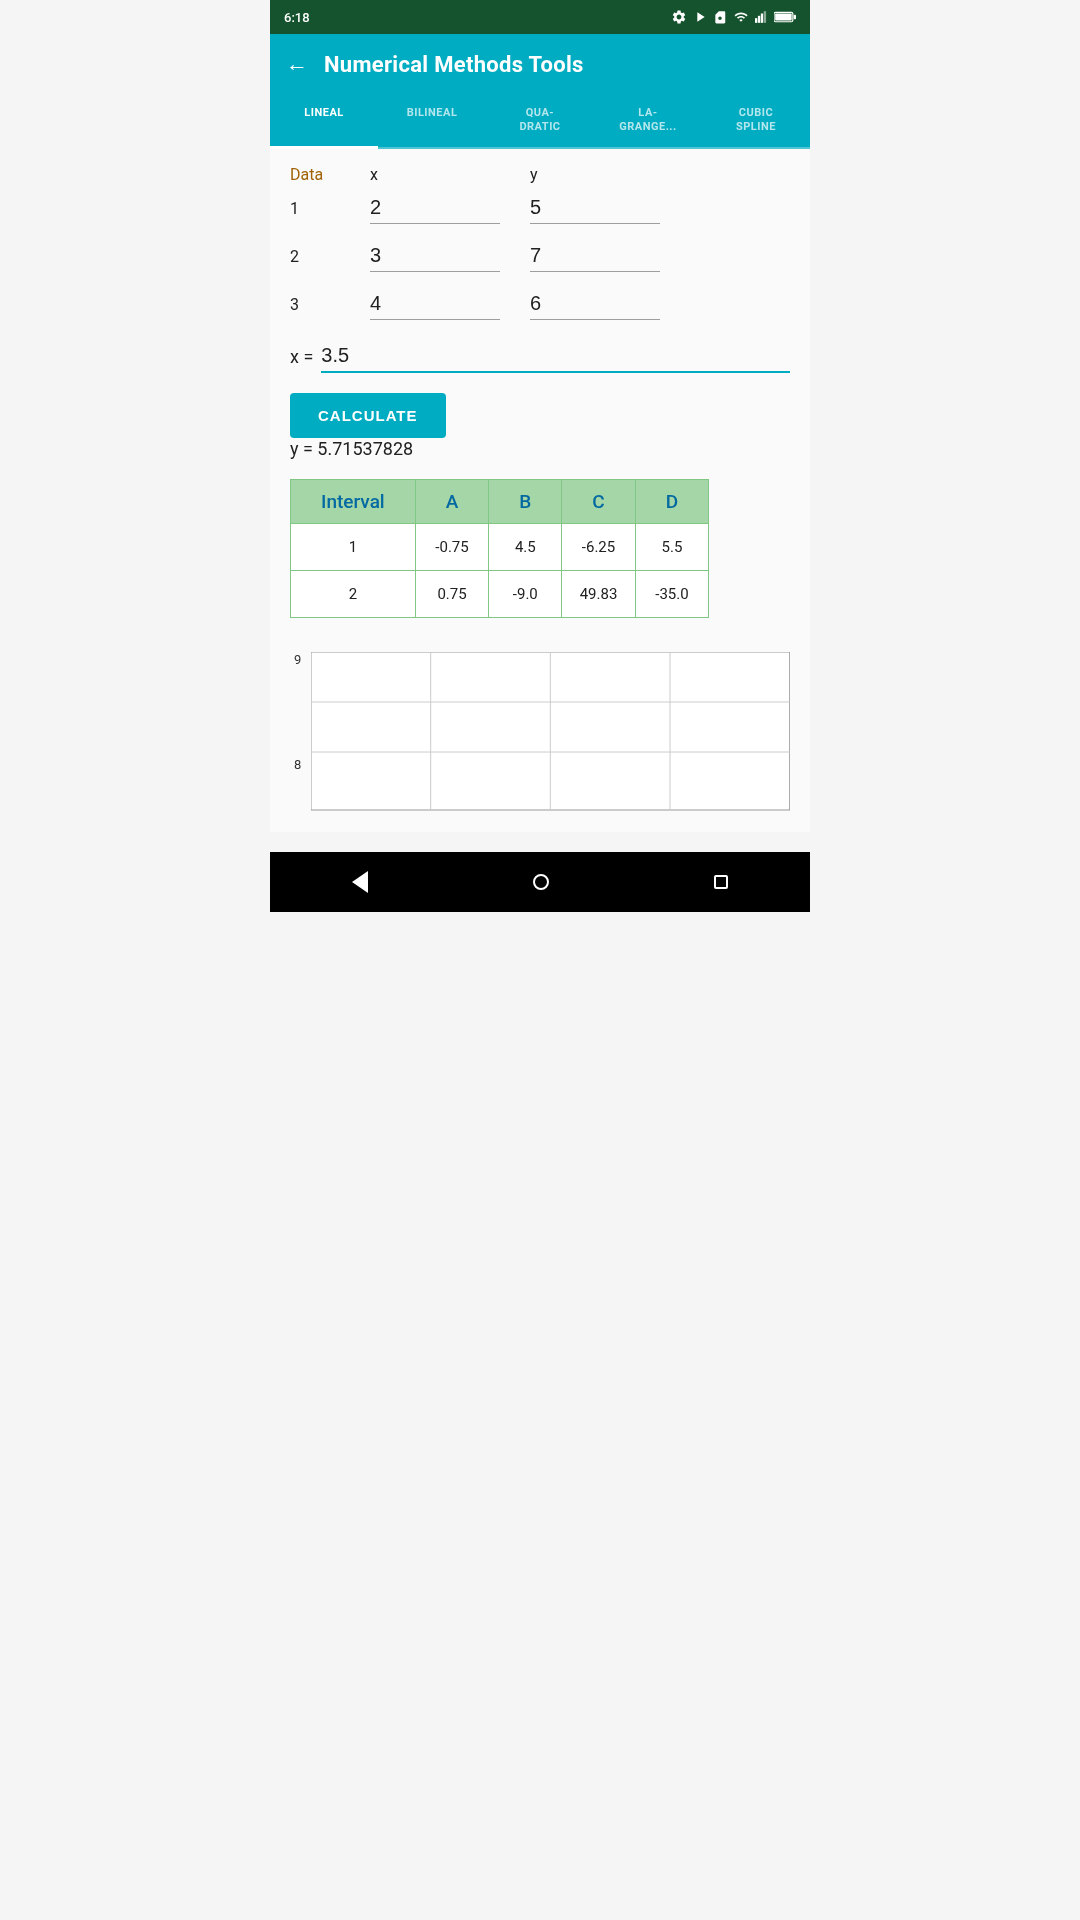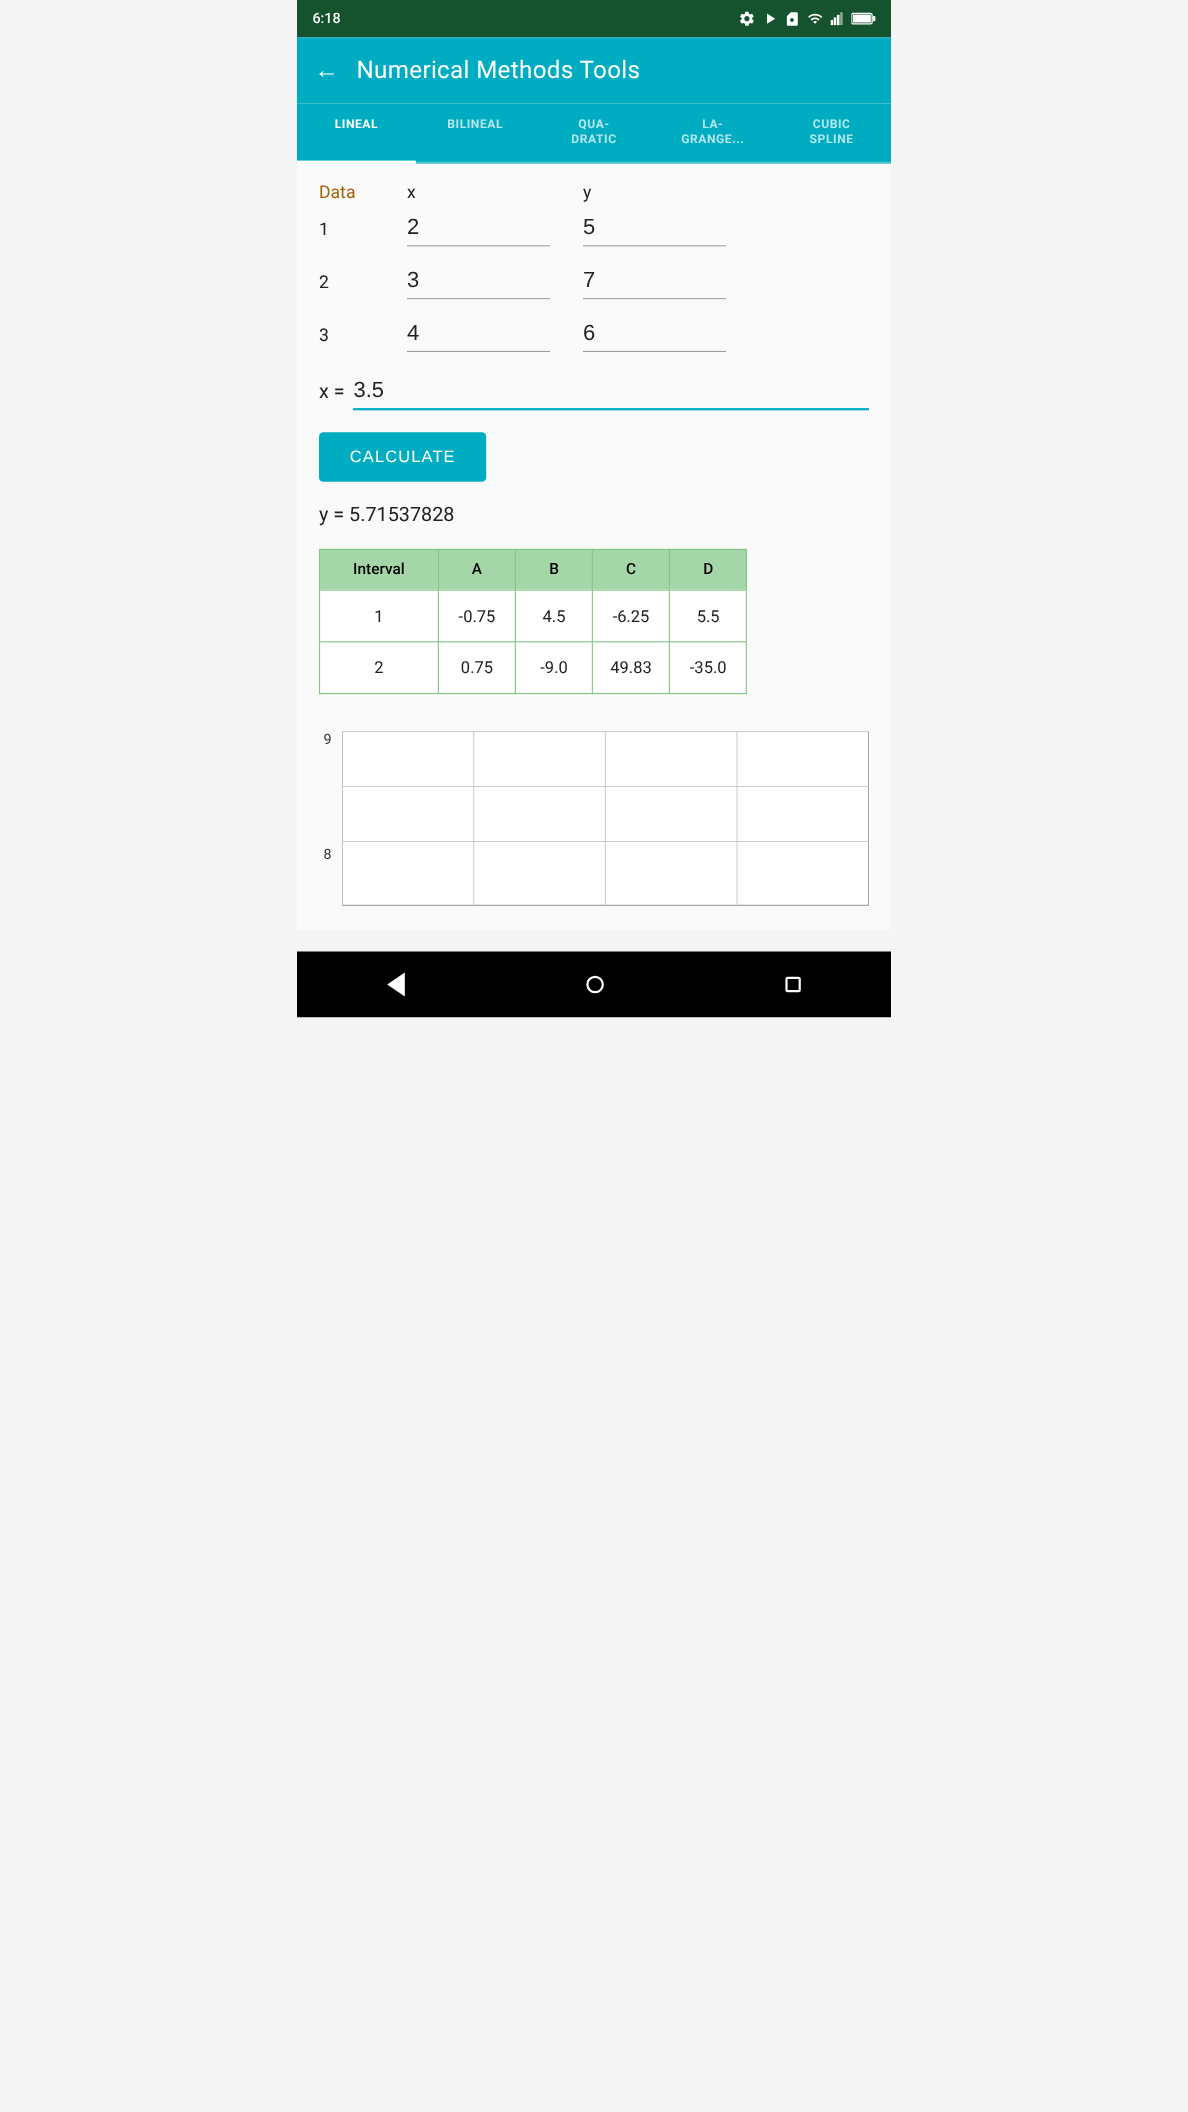--- a/index.html
+++ b/index.html
@@ -51,21 +51,21 @@
     }
 
     .back-arrow {
       font-size: 22px;
       margin-right: 16px;
       cursor: pointer;
     }
 
     .app-title {
       font-size: 22px;
-      font-weight: 400;
+      font-weight: 700;
       letter-spacing: 0.3px;
     }
 
     
     .tab-bar {
       background: #00acc1;
       display: flex;
       border-bottom: 2px solid rgba(255,255,255,0.3);
     }
 
@@ -171,25 +171,24 @@
       outline: none;
     }
 
     
     .calculate-btn {
       background: #00acc1;
       color: white;
       border: none;
       padding: 14px 28px;
       font-size: 15px;
-      font-weight: 400;
+      font-weight: 700;
       letter-spacing: 1px;
       border-radius: 4px;
       cursor: pointer;
-      margin-bottom: 20px;
       text-transform: uppercase;
     }
 
     
     .result-text {
       font-size: 18px;
       color: #212121;
       margin-bottom: 20px;
     }
 
@@ -204,23 +203,23 @@
     .coeff-table {
       border-collapse: collapse;
       width: 320px;
       border: 1.5px solid #81c784;
       margin-bottom: 24px;
     }
 
     .coeff-table th {
       background: #a5d6a7;
       padding: 10px 30px;
-      font-size: 14px;
+      font-size: 19px;
       font-weight: 500;
-      color: #000000;
+      color: #0369a1;
       border: 1.5px solid #81c784;
       text-align: center;
     }
 
     .coeff-table td {
       padding: 14px 10px;
       font-size: 15px;
       color: #212121;
       border: 1.5px solid #81c784;
       text-align: center;

